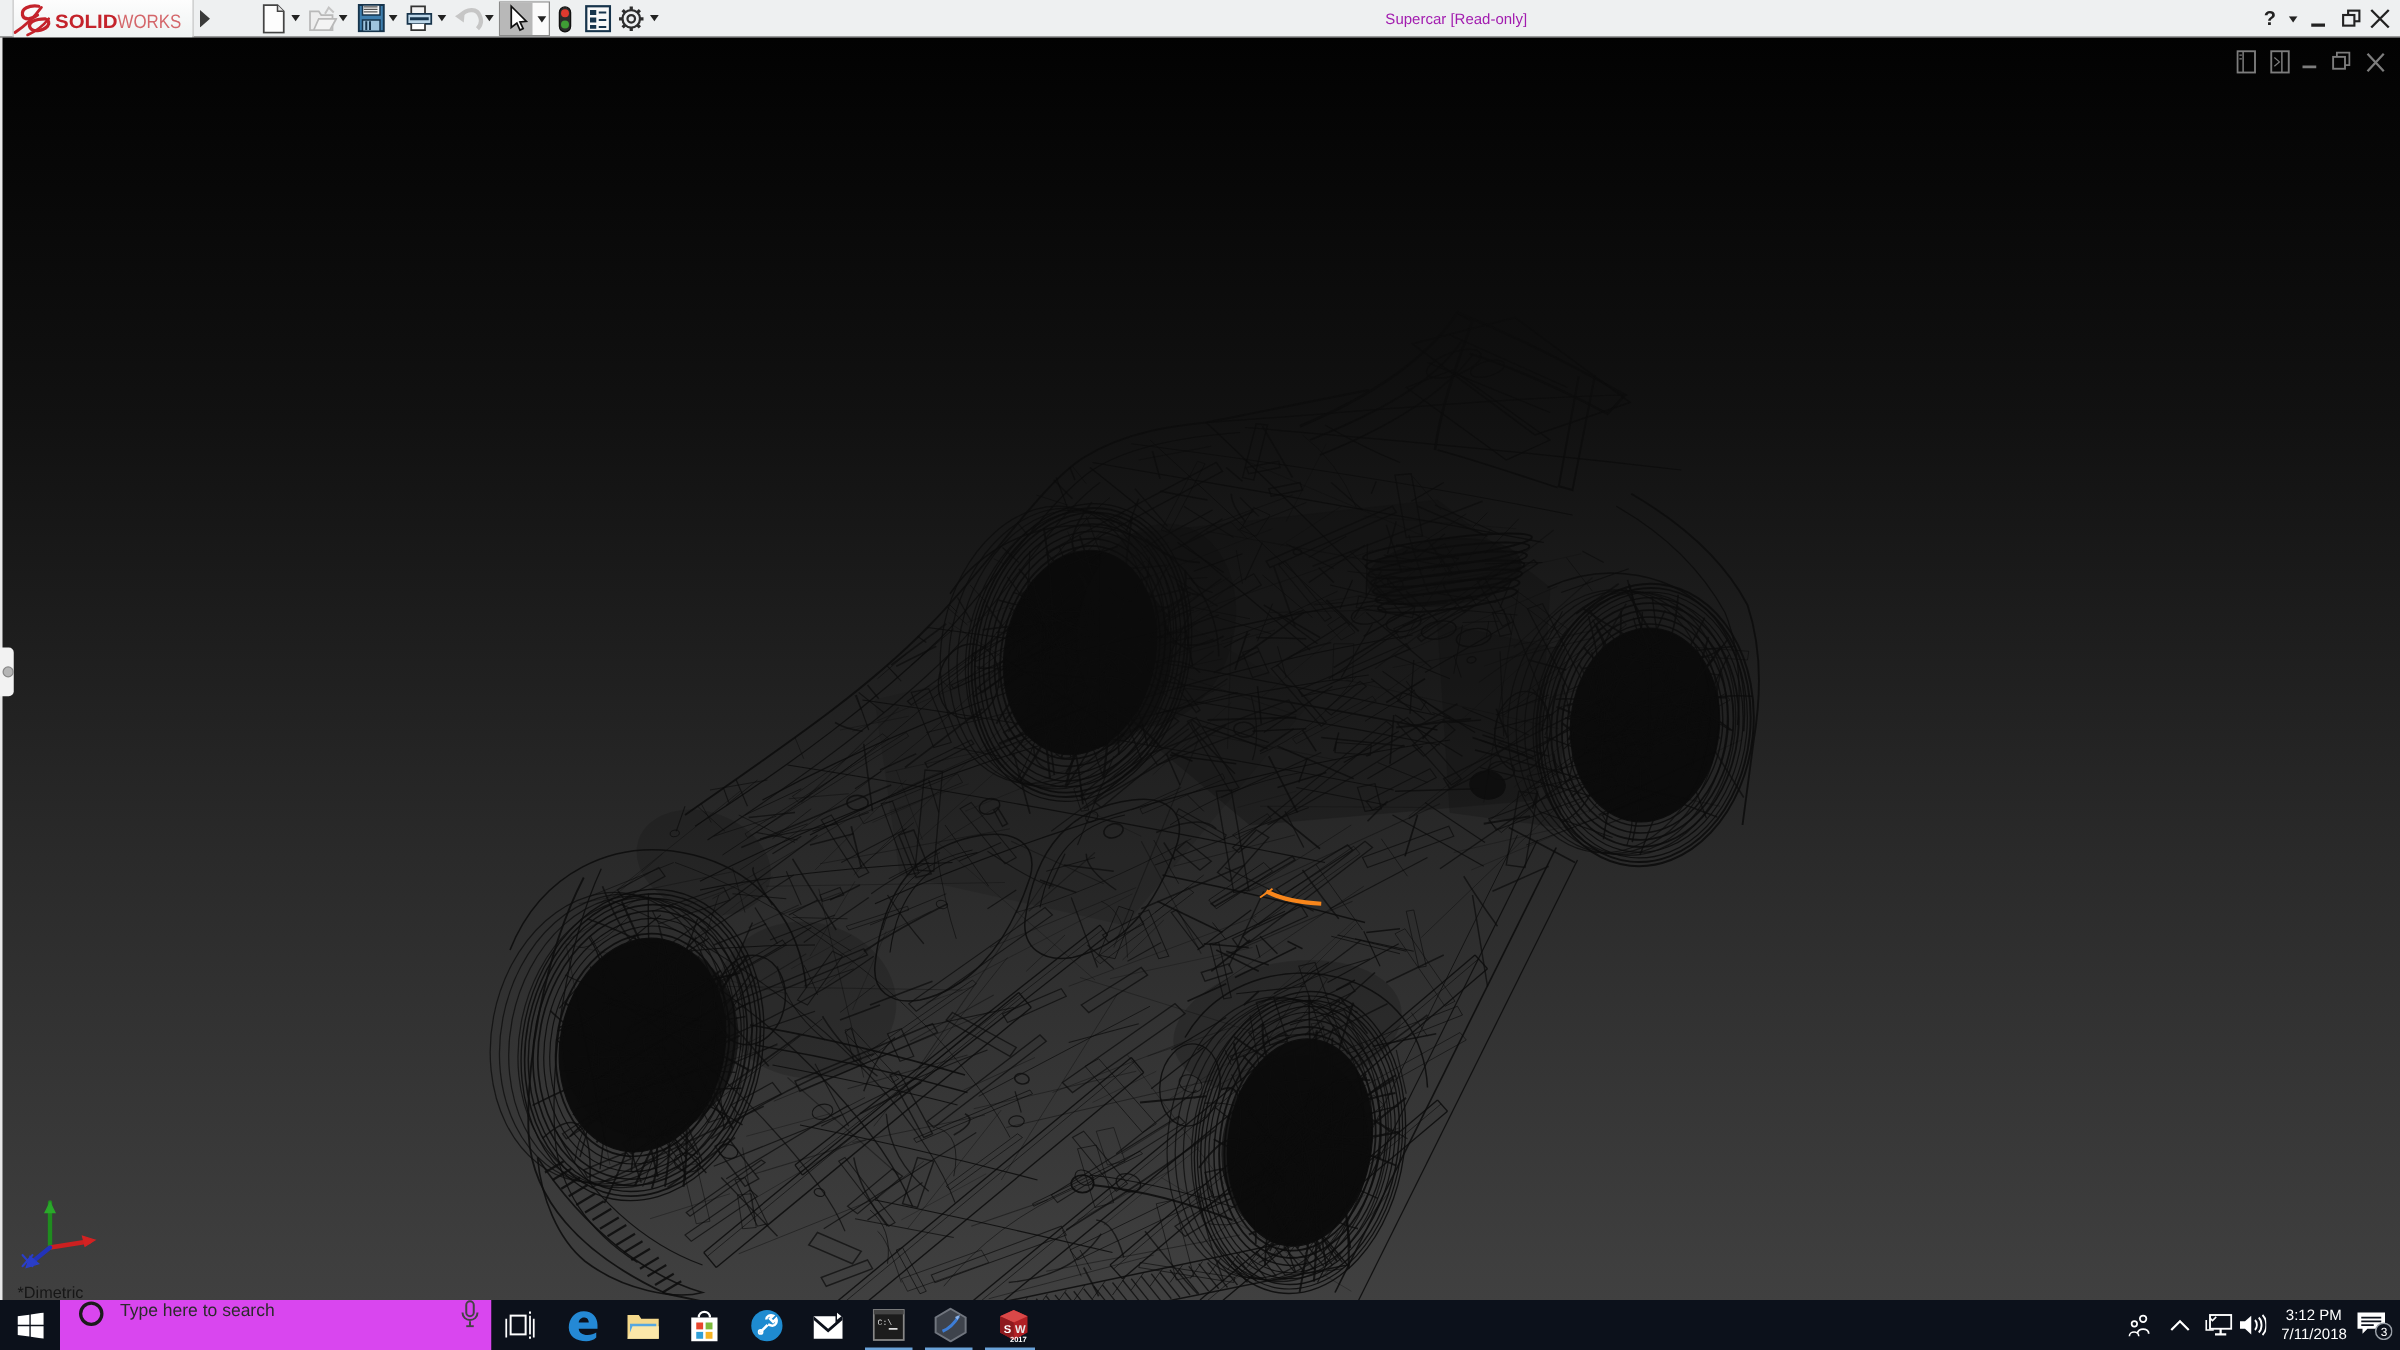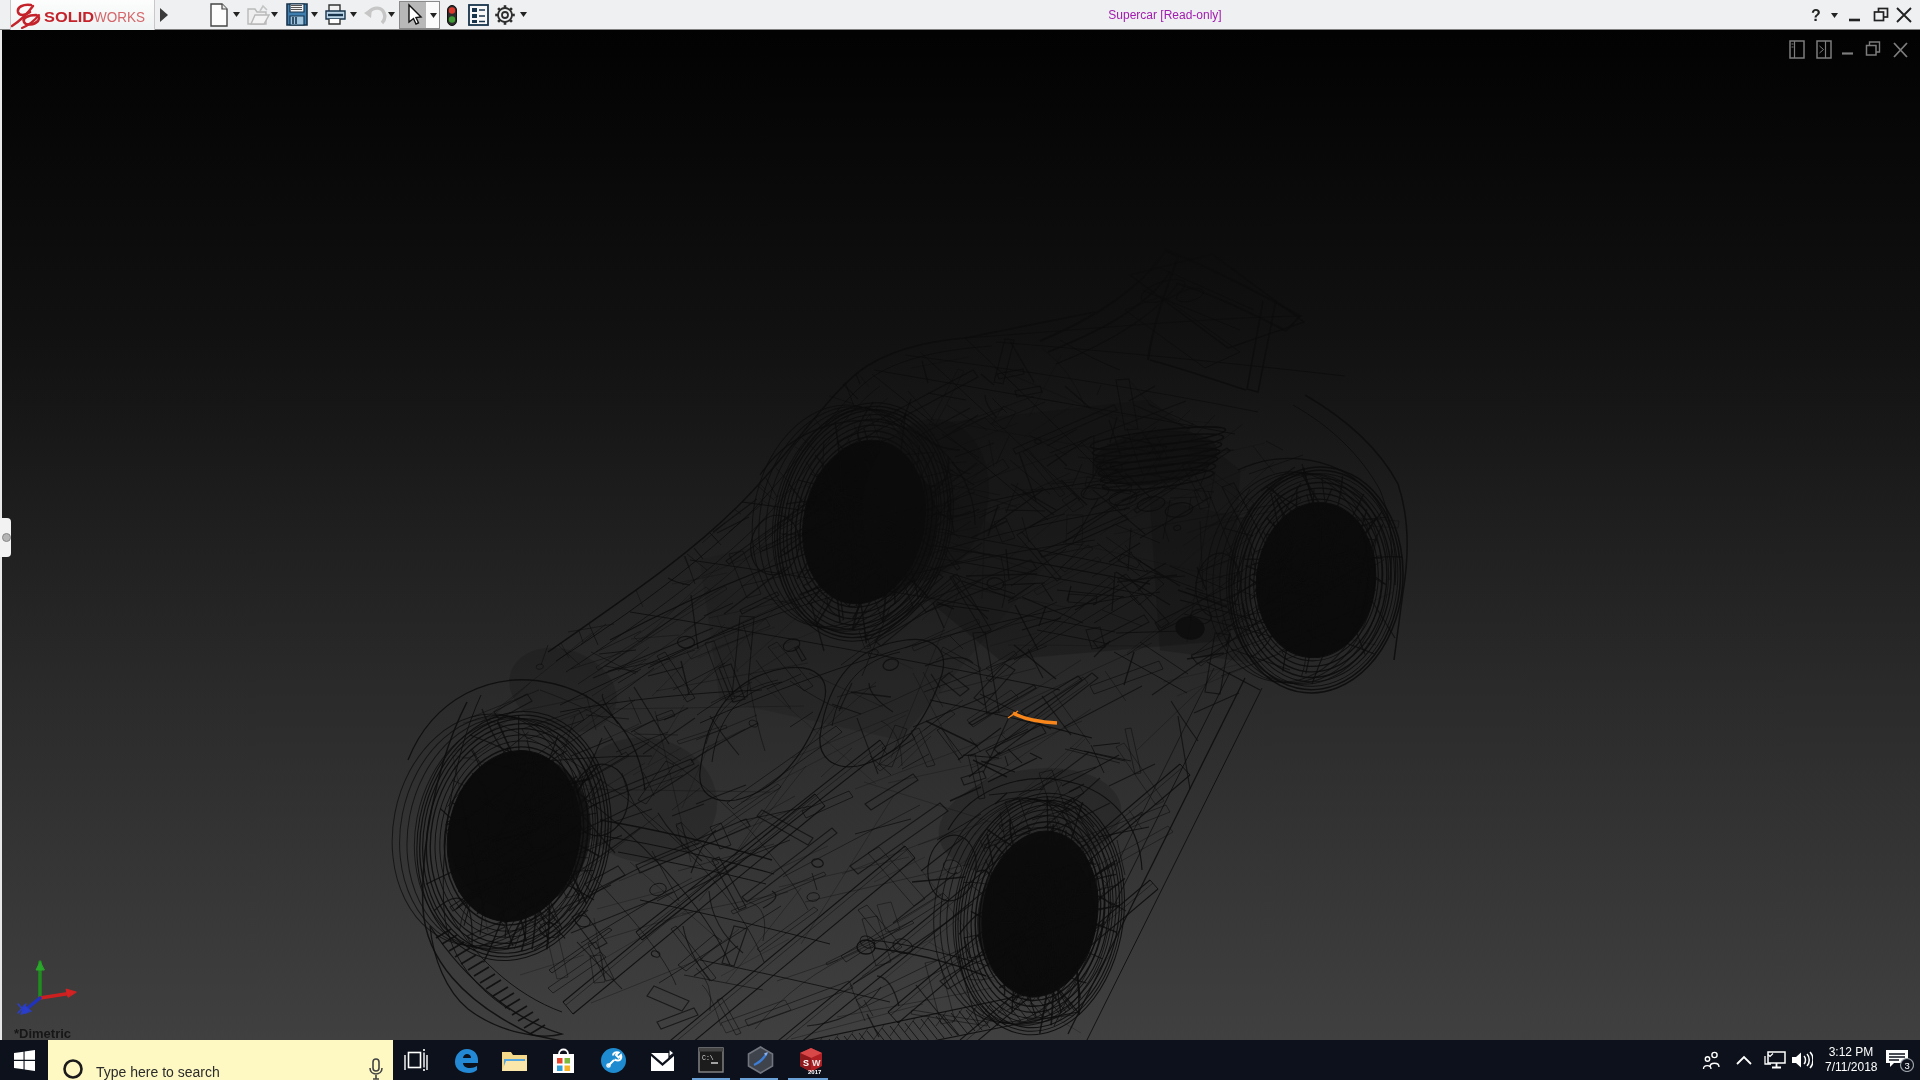--- a/index.html
+++ b/index.html
@@ -5,24 +5,24 @@
 #titlebar{position:absolute;left:0;top:0;width:1920px;height:30px;background:#eef0f1;border-bottom:1px solid #808080}
 #logo{position:absolute;left:10px;top:0;width:145px;height:32px;background:linear-gradient(180deg,#fdfdfd,#eef2f2);border-left:1px solid #c8c8c8;border-right:1px solid #c8c8c8;display:flex;align-items:center}
 .tb-ico{position:absolute;top:3px}
 #title{position:absolute;top:8px;left:1040px;width:250px;text-align:center;font-size:12px;color:#a21caf}
 #winctl{position:absolute;right:8px;top:5px;width:101px;height:20px;color:#333}
 #viewport{position:absolute;left:0;top:30px;width:1920px;height:1010px;background:linear-gradient(180deg,#020202 0%,#111111 30%,#2a2a2a 65%,#404040 100%)}
 #vp-edge{position:absolute;left:0;top:0;width:2px;height:1010px;background:#e8e8e8}
 #vp-tab{position:absolute;left:0;top:488px;width:11px;height:39px;background:#f2f2f2;border-radius:0 4px 4px 0}
 #vp-tab:after{content:"";position:absolute;left:2px;top:15px;width:7px;height:7px;border-radius:50%;background:#b5b5b5;border:1px solid #888}
 #docctl{position:absolute;right:9px;top:10px}
-#dimetric{position:absolute;left:14px;top:996px;font-size:13px;font-weight:bold;color:#161616}
+#dimetric{position:absolute;left:14px;top:996px;font-size:13px;font-weight:normal;color:#161616}
 #taskbar{position:absolute;left:0;top:1040px;width:1920px;height:40px;background:#0c111b}
 #start{position:absolute;left:0;top:0;width:48px;height:40px;display:flex;align-items:center;justify-content:center}
-#search{position:absolute;left:48px;top:0;width:345px;height:40px;background:#fef9c3;display:flex;align-items:flex-end}
+#search{position:absolute;left:48px;top:0;width:345px;height:40px;background:#d946ef;display:flex;align-items:flex-start}
 #search .txt{font-size:14px;color:#2b2b2b;margin-left:12px}
 .tkico{position:absolute;top:0;width:46px;height:40px;display:flex;align-items:center;justify-content:center}
 .runbar{position:absolute;top:38px;height:2px;background:#6aa2d8}
 #tray{position:absolute;right:0;top:0;height:40px;display:flex;align-items:center;color:#fff}
 #clock{font-size:12px;color:#fff;text-align:center;line-height:15px;margin:0 7px;width:52px}
 </style></head><body>
 <div id="titlebar">
 <div id="logo">
       <svg width="140" height="28" viewBox="0 0 140 28" style="margin-left:0">
 <g fill="none" stroke="#c4232b" stroke-linecap="round">

